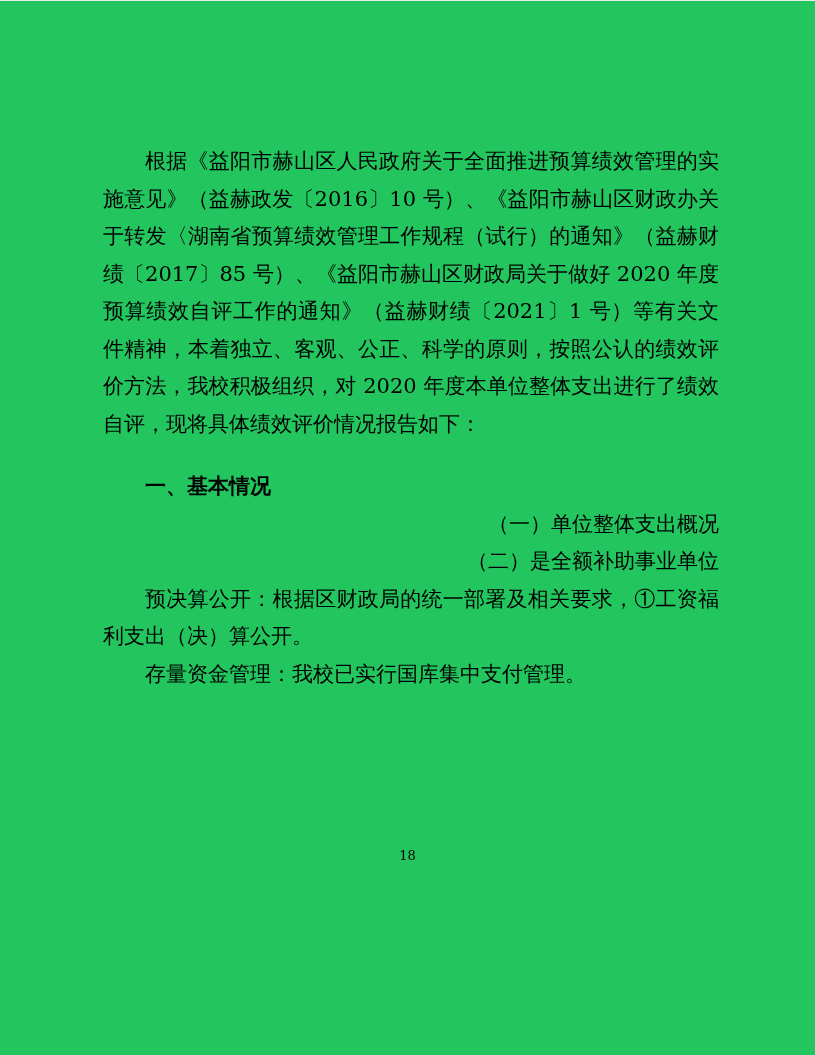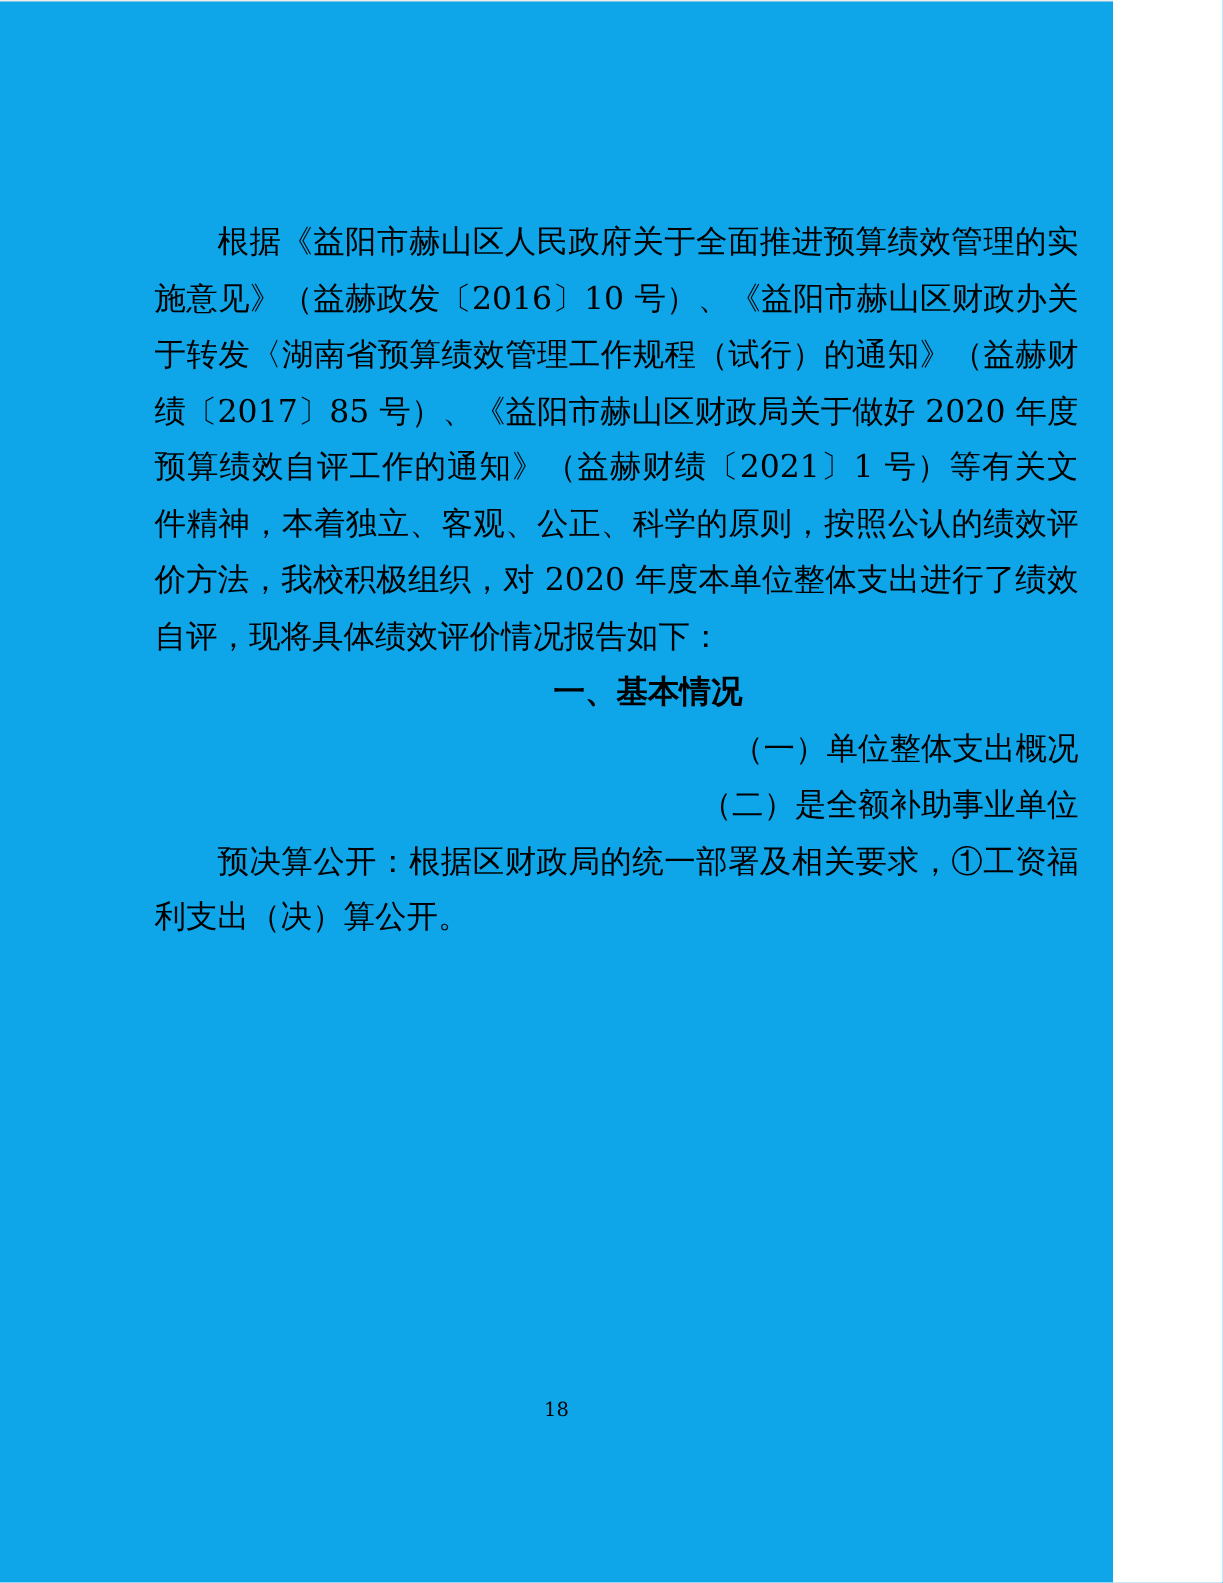--- a/index.html
+++ b/index.html
@@ -2,23 +2,23 @@
 <html><head>
 <meta charset="utf-8">
 <style>
   html, body {
     margin: 0;
     padding: 0;
     background: #ffffff;
   }
   .page {
     position: relative;
-    width: 742px;
+    width: 815px;
     height: 1055px;
-    background: #0ea5e9;
+    background: #22c55e;
     overflow: hidden;
     color: #000000;
     font-family: "DejaVu Serif", "Liberation Serif", serif;
     border-top: 1px solid #ececec;
     box-sizing: border-box;
   }
   .content {
     position: absolute;
     left: 103px;
     top: 142px;
@@ -29,41 +29,43 @@
     font-size: 21px;
     line-height: 37.5px;
     text-align: justify;
     text-justify: inter-ideograph;
     text-indent: 2em;
     word-break: break-all;
   }
   .content p.heading1 {
     font-family: "DejaVu Sans", "Liberation Sans", sans-serif;
     font-weight: bold;
-    text-align: center;
+    text-align: left;
+    margin-top: 25px;
   }
   .content p.heading2 {
     text-align: right;
   }
   .page-number {
     position: absolute;
-    top: 932px;
+    top: 847px;
     left: 0;
     width: 100%;
     text-align: center;
     font-size: 13px;
     font-family: "DejaVu Serif", "Liberation Serif", serif;
     color: #000000;
   }
 </style>
 </head>
 <body>
 
 <div class="page">
   <div class="content" id="paragraphs">
       <p class="body">根据《益阳市赫山区人民政府关于全面推进预算绩效管理的实施意见》（益赫政发〔2016〕10 号）、《益阳市赫山区财政办关于转发〈湖南省预算绩效管理工作规程（试行）的通知》（益赫财绩〔2017〕85 号）、《益阳市赫山区财政局关于做好 2020 年度预算绩效自评工作的通知》（益赫财绩〔2021〕1 号）等有关文件精神，本着独立、客观、公正、科学的原则，按照公认的绩效评价方法，我校积极组织，对 2020 年度本单位整体支出进行了绩效自评，现将具体绩效评价情况报告如下：</p>
       <p class="heading1">一、基本情况</p>
       <p class="heading2">（一）单位整体支出概况</p>
       <p class="heading2">（二）是全额补助事业单位</p>
       <p class="body">预决算公开：根据区财政局的统一部署及相关要求，①工资福利支出（决）算公开。</p>
+      <p class="body">存量资金管理：我校已实行国库集中支付管理。</p>
     </div>
   <div class="page-number">18</div>
 </div>
 
 </body></html>

